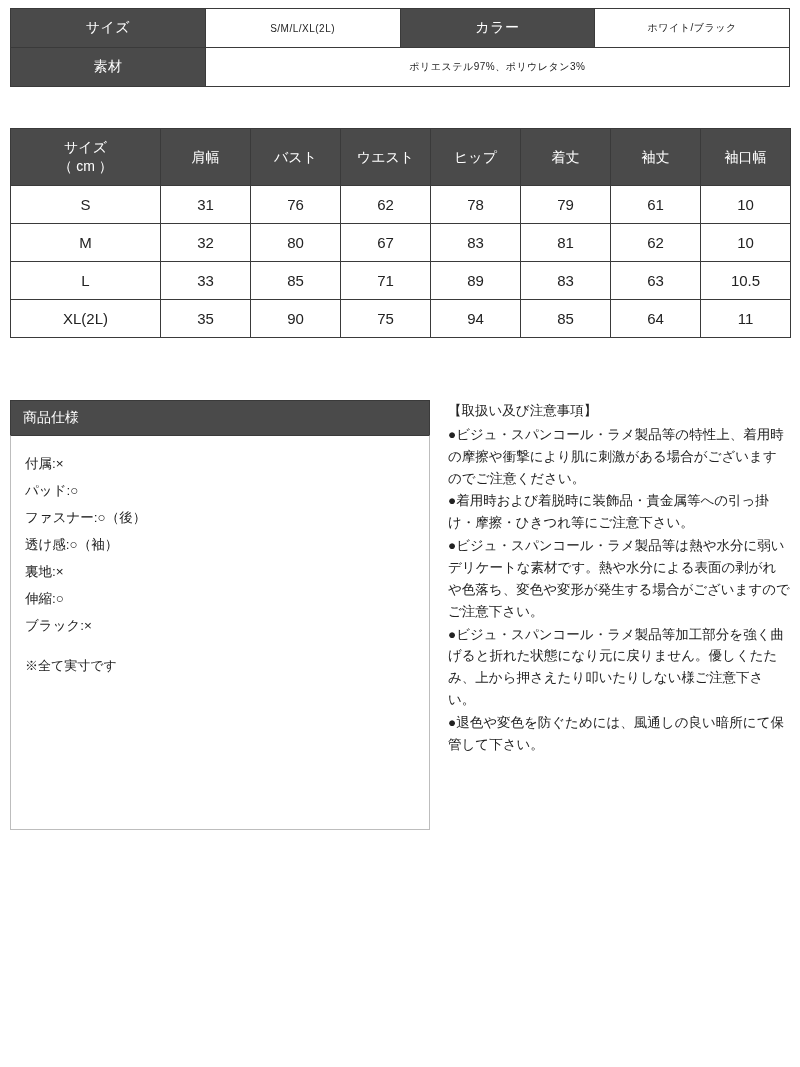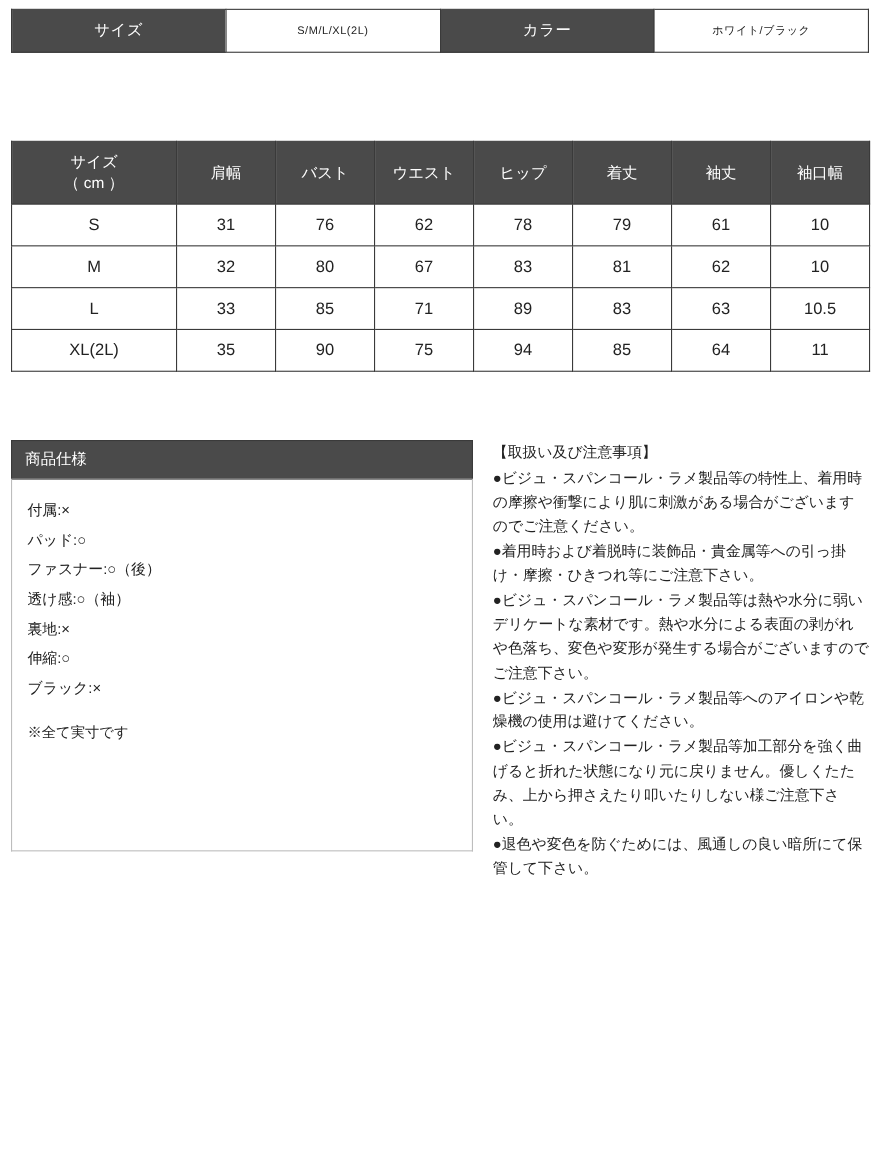--- a/index.html
+++ b/index.html
@@ -96,21 +96,21 @@
     font-size: 14px;
     padding: 8px 12px;
     border: 1px solid #3a3a3a;
     border-bottom: none;
     box-sizing: border-box;
   }
   .panel-body {
     border: 1px solid #bdbdbd;
     border-top: 1px solid #3a3a3a;
     box-sizing: border-box;
-    height: 339px;
+    height: 395px;
     padding: 14px 14px 10px 14px;
     font-size: 13.5px;
     line-height: 2.0;
     color: #222222;
   }
   .panel-body .note {
     margin-top: 14px;
     font-size: 13px;
   }
   .col-right {
@@ -133,20 +133,24 @@
 
 <div class="page">
 
   <table class="spec-table">
     <tbody>
       <tr>
         <td class="head">サイズ</td>
         <td class="val">S/M/L/XL(2L)</td>
         <td class="head">カラー</td>
         <td class="val">ホワイト/ブラック</td>
+      </tr>
+      <tr>
+        <td class="head">素材</td>
+        <td class="val" colspan="3">ポリエステル97%、ポリウレタン3%</td>
       </tr>
     </tbody>
   </table>
 
   <table class="meas-table">
     <colgroup>
       <col style="width:150px">
       <col style="width:90px">
       <col style="width:90px">
       <col style="width:90px">
@@ -228,20 +232,19 @@
         <div>ブラック:×</div>
         <div class="note">※全て実寸です</div>
       </div>
     </div>
 
     <div class="col-right">
       <div class="caution-title">【取扱い及び注意事項】</div>
       <p>●ビジュ・スパンコール・ラメ製品等の特性上、着用時の摩擦や衝撃により肌に刺激がある場合がございますのでご注意ください。</p>
       <p>●着用時および着脱時に装飾品・貴金属等への引っ掛け・摩擦・ひきつれ等にご注意下さい。</p>
       <p>●ビジュ・スパンコール・ラメ製品等は熱や水分に弱いデリケートな素材です。熱や水分による表面の剥がれや色落ち、変色や変形が発生する場合がございますのでご注意下さい。</p>
-      <p>●ビジュ・スパンコール・ラメ製品等へのアイロンや乾燥機の使用は避けてください。</p>
       <p>●ビジュ・スパンコール・ラメ製品等加工部分を強く曲げると折れた状態になり元に戻りません。優しくたたみ、上から押さえたり叩いたりしない様ご注意下さい。</p>
       <p>●退色や変色を防ぐためには、風通しの良い暗所にて保管して下さい。</p>
     </div>
 
   </div>
 
 </div>
 
 </body></html>

